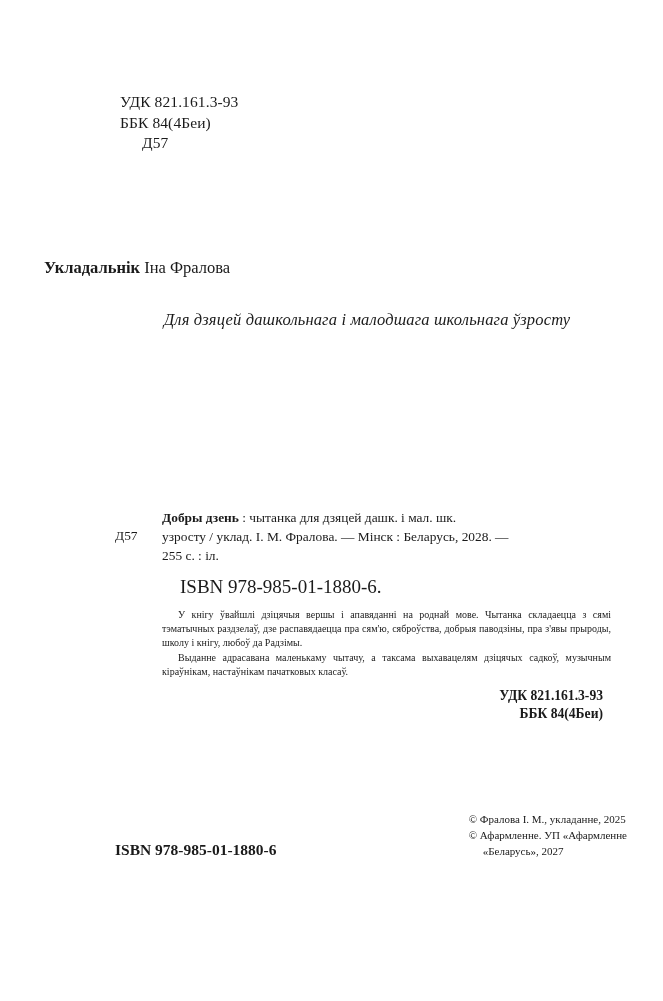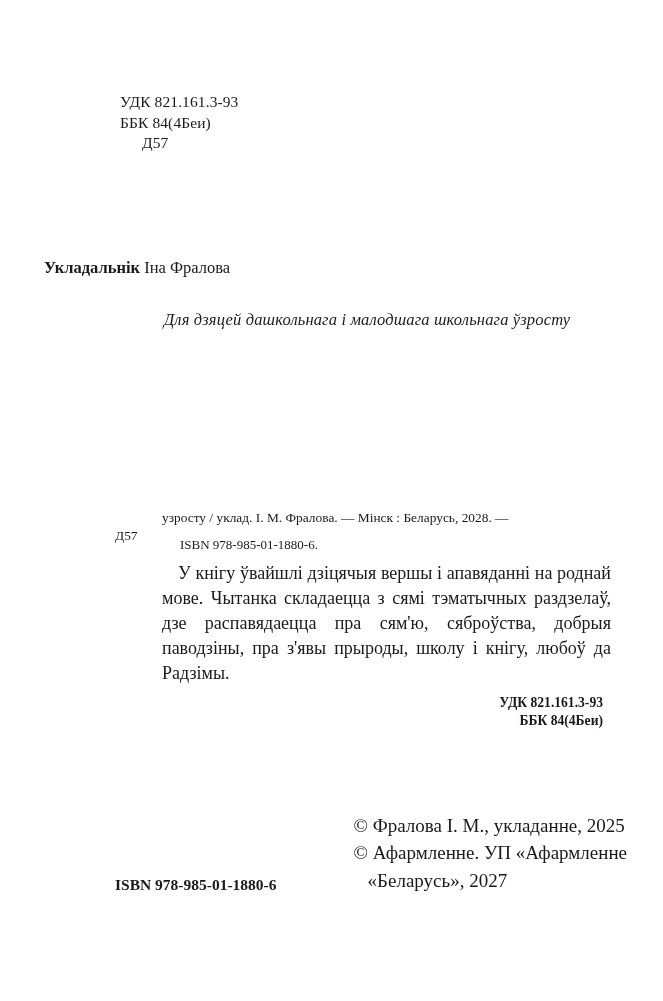--- a/index.html
+++ b/index.html
@@ -85,27 +85,27 @@
   }
   .cip-title {
     font-weight: bold;
   }
   .cip-head p {
     margin: 0;
   }
   .cip-isbn {
     margin-top: 9px;
     padding-left: 65px;
-    font-size: 13px;
+    font-size: 19px;
   }
   .cip-annot {
     margin-top: 7px;
     padding-left: 47px;
     text-align: justify;
-    font-size: 18px;
+    font-size: 10px;
     line-height: 1.38;
   }
   .cip-annot p {
     margin: 0;
     text-indent: 16px;
   }
   .cip-annot p + p {
     margin-top: 2px;
   }
   .cip-codes {
@@ -127,21 +127,21 @@
     justify-content: space-between;
     align-items: flex-end;
   }
   .footer-isbn {
     font-weight: bold;
     font-size: 15.5px;
     white-space: nowrap;
     padding-top: 1px;
   }
   .footer-rights {
-    font-size: 19px;
+    font-size: 11px;
     line-height: 1.44;
     text-align: left;
   }
   .footer-rights div {
     white-space: nowrap;
   }
   .footer-rights .indent {
     padding-left: 14px;
   }
 </style>
@@ -159,25 +159,28 @@
   <div class="compiler">
     <span class="lead">Укладальнік</span>
     <span>Іна Фралова</span>
   </div>
 
   <div class="audience">Для дзяцей дашкольнага і малодшага школьнага ўзросту</div>
 
   <div class="cip">
     <div class="cip-sigla">Д57</div>
     <div class="cip-head">
+      <p><span class="cip-title">Добры дзень</span><span> : чытанка для дзяцей    дашк. і мал.  шк.</span></p>
       <p>узросту / уклад. І. М. Фралова. — Мінск : Беларусь, 2028. —</p>
+      <p>255 с. : іл.</p>
     </div>
     <div class="cip-isbn">ISBN 978-985-01-1880-6.</div>
     <div class="cip-annot">
       <p>У кнігу ўвайшлі дзіцячыя вершы і апавяданні на роднай мове. Чытанка складаецца з сямі тэматычных раздзелаў,  дзе распавядаецца пра сям'ю, сяброўства, добрыя паводзіны, пра з'явы прыроды, школу і кнігу, любоў да Радзімы.</p>
+      <p>Выданне адрасавана  маленькаму чытачу, а таксама выхавацелям дзіцячых садкоў, музычным кіраўнікам, настаўнікам пачатковых класаў.</p>
     </div>
     <div class="cip-codes">
       <div>УДК 821.161.3-93</div>
       <div>ББК 84(4Беи)</div>
     </div>
   </div>
 
   <div class="footer">
     <div class="footer-isbn">ISBN 978-985-01-1880-6</div>
     <div class="footer-rights">

